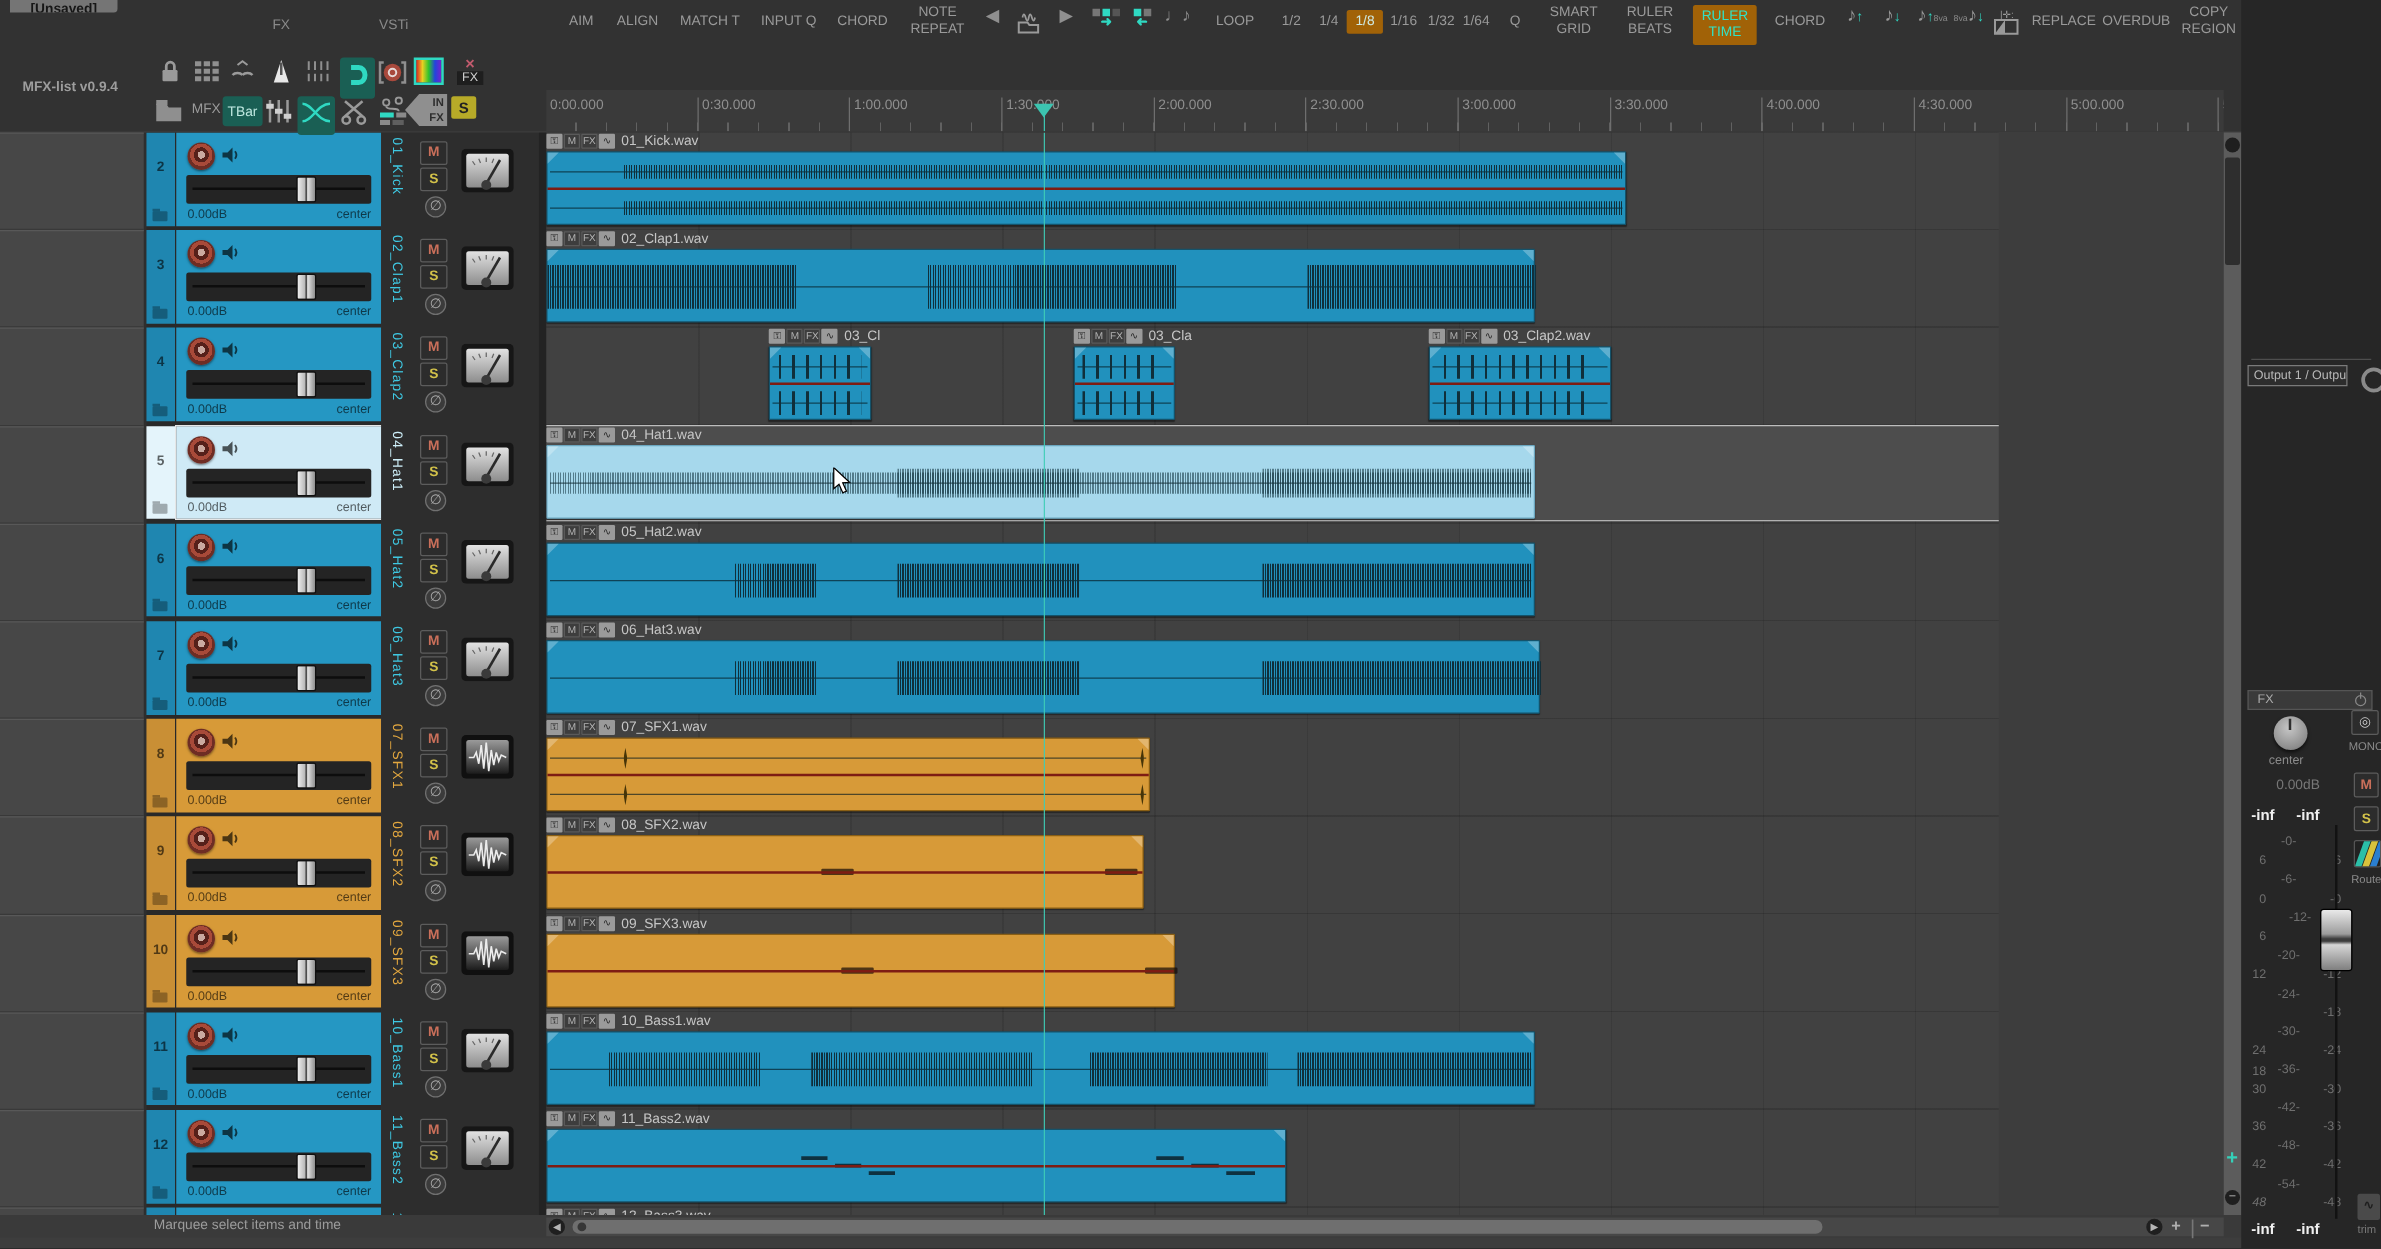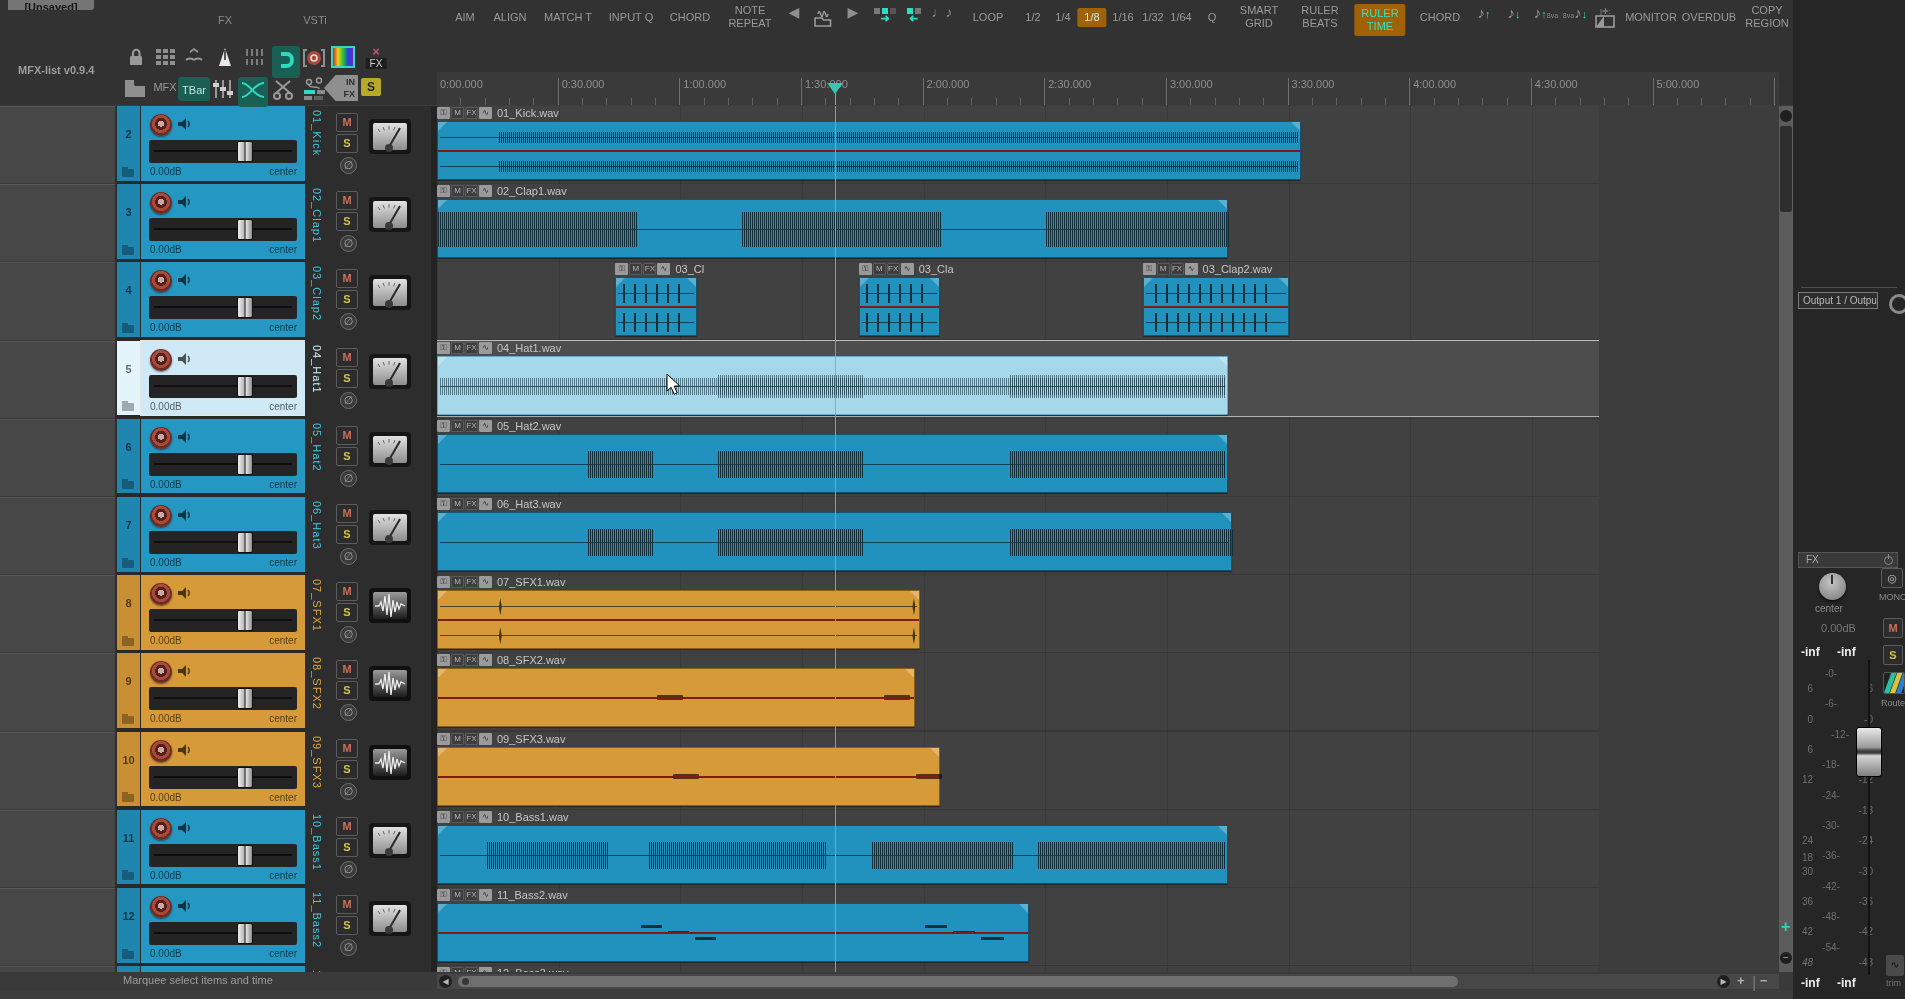--- a/index.html
+++ b/index.html
@@ -654,21 +654,21 @@
     <div id="scalewrap">
         <div class="scl" style="left: 20px; width: 36px; top: 668px; text-align: center;">-0-</div>
         <div class="scl" style="left: 0px; width: 20px; top: 683.2px; text-align: right;">6</div>
         <div class="scl" style="left: 58px; width: 22px; top: 683.2px; text-align: right;">6</div>
         <div class="scl" style="left: 20px; width: 36px; top: 698.4px; text-align: center;">-6-</div>
         <div class="scl" style="left: 0px; width: 20px; top: 713.6px; text-align: right;">0</div>
         <div class="scl" style="left: 58px; width: 22px; top: 713.6px; text-align: right;">-0</div>
         <div class="scl" style="left: 20px; width: 36px; top: 728.8px; text-align: right;">-12-</div>
         <div class="scl" style="left: 0px; width: 20px; top: 744px; text-align: right;">6</div>
         <div class="scl" style="left: 58px; width: 22px; top: 744px; text-align: right;">-6</div>
-        <div class="scl" style="left: 20px; width: 36px; top: 759.2px; text-align: center;">-18-</div>
+        <div class="scl" style="left: 20px; width: 36px; top: 759.2px; text-align: center;">-20-</div>
         <div class="scl" style="left: 0px; width: 20px; top: 774.4px; text-align: right;">12</div>
         <div class="scl" style="left: 58px; width: 22px; top: 774.4px; text-align: right;">-12</div>
         <div class="scl" style="left: 20px; width: 36px; top: 789.6px; text-align: center;">-24-</div>
         <div class="scl" style="left: 0px; width: 20px; top: 804.8px; text-align: right; margin-top: 47px;">18</div>
         <div class="scl" style="left: 58px; width: 22px; top: 804.8px; text-align: right;">-18</div>
         <div class="scl" style="left: 20px; width: 36px; top: 820px; text-align: center;">-30-</div>
         <div class="scl" style="left: 0px; width: 20px; top: 835.2px; text-align: right;">24</div>
         <div class="scl" style="left: 58px; width: 22px; top: 835.2px; text-align: right;">-24</div>
         <div class="scl" style="left: 20px; width: 36px; top: 850.4px; text-align: center;">-36-</div>
         <div class="scl" style="left: 0px; width: 20px; top: 865.6px; text-align: right;">30</div>
@@ -748,21 +748,21 @@
     <div class="tb1" style="left: 1440px; top: 11px;">CHORD</div>
     <div class="tb1" style="left: 1484px; top: 6px;"><span style="font-size:15px;color:#9a9a9a">♪</span><span style="color:#2fd9c2;font-weight:bold">↑</span></div>
     <div class="tb1" style="left: 1514px; top: 6px;"><span style="font-size:15px;color:#9a9a9a">♪</span><span style="color:#2fd9c2;font-weight:bold">↓</span></div>
     <div class="tb1" style="left: 1546px; top: 6px;"><span style="font-size:15px;color:#9a9a9a">♪</span><span style="color:#2fd9c2;font-weight:bold">↑</span><span style="font-size:7px;color:#8a8a8a">8va</span></div>
     <div class="tb1" style="left: 1575px; top: 6px;"><span style="font-size:7px;color:#8a8a8a">8va</span><span style="font-size:15px;color:#9a9a9a">♪</span><span style="color:#2fd9c2;font-weight:bold">↓</span></div>
     <div class="tb1" style="left: 1605px; top: 6px;"><svg width="26" height="24">
         <text x="8" y="8" fill="#9a9a9a" font-size="8">|✛:</text>
         <rect x="4" y="10" width="18" height="11" fill="none" stroke="#9a9a9a" stroke-width="1.6"></rect>
         <path d="M4 21 l8 -11 v11 z" fill="#9a9a9a"></path>
       </svg></div>
-    <div class="tb1" style="left: 1651px; top: 11px;">MONITOR</div>
+    <div class="tb1" style="left: 1651px; top: 11px;">REPLACE</div>
     <div class="tb1" style="left: 1709px; top: 11px;">OVERDUB</div>
     <div class="tb1" style="left: 1767px; top: 4px;">COPY
 REGION</div>
     <div class="tb2" style="left: 136px; top: 46px;"><svg width="22" height="22">
         <rect x="5" y="10" width="12" height="9" rx="1" fill="#9a9a9a"></rect>
         <path d="M8 10 V7 a3.2 3.2 0 0 1 6.5 0 V10" fill="none" stroke="#9a9a9a" stroke-width="2.2"></path>
       </svg></div>
     <div class="tb2" style="left: 165px; top: 46px;"><svg width="22" height="22">
         <rect x="2" y="3" width="5" height="4" fill="#8f8f8f"></rect>
         <rect x="9" y="3" width="5" height="4" fill="#8f8f8f"></rect>

